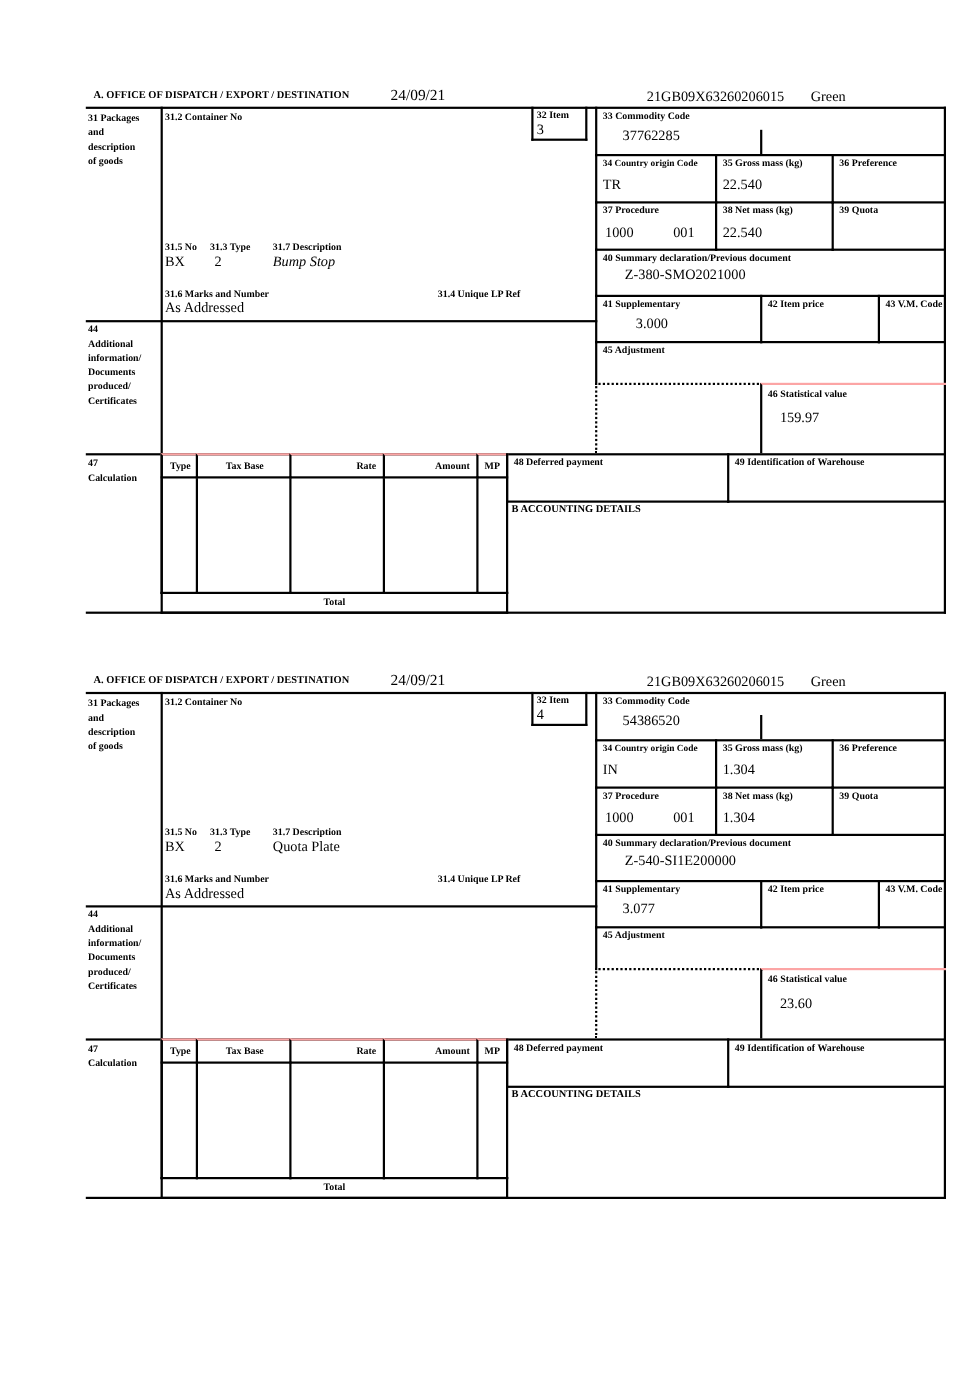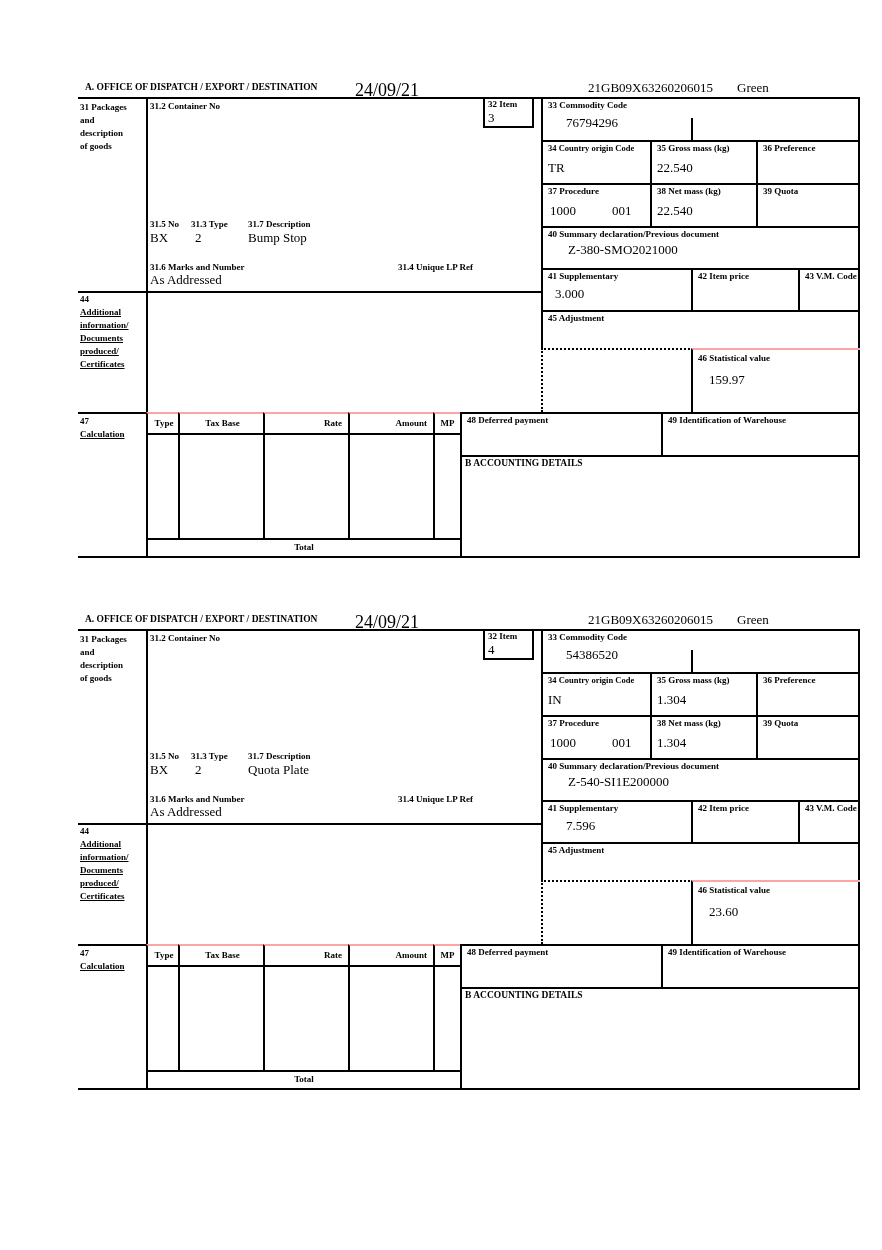--- a/index.html
+++ b/index.html
@@ -11,23 +11,23 @@
   .cell{position:absolute;box-sizing:border-box;}
   .bl{border-left:2px solid #000;} .br{border-right:2px solid #000;}
   .bt{border-top:2px solid #fca5a5;} .bb{border-bottom:2px solid #000;}
   .dot-h{position:absolute;height:0;border-top:2px dotted #000;}
   .dot-v{position:absolute;width:0;border-left:2px dotted #000;}
   .lbl{font-weight:bold;font-size:9px;line-height:10px;white-space:nowrap;}
   .cl{position:absolute;left:5px;top:3px;font-weight:bold;font-size:9px;white-space:nowrap;}
   .cv{position:absolute;font-size:13px;white-space:nowrap;}
   .rail{position:absolute;width:66px;font-weight:bold;font-size:9px;line-height:13px;}
   .rail span{display:block;}
-  .u{text-decoration:underline;}
+  .u{}
   .hdr-office{position:absolute;left:7px;top:2px;font-weight:bold;font-size:9.5px;white-space:nowrap;}
-  .hdr-date{position:absolute;left:277px;top:0;font-size:18px;}
+  .hdr-date{position:absolute;left:277px;top:0;font-size:14px;}
   .hdr-mrn{position:absolute;left:510px;top:0;font-size:13px;}
   .hdr-routing{position:absolute;left:659px;top:0;font-size:13px;}
   .calc-h{font-weight:bold;font-size:9px;padding-top:4px;}
   .tc{text-align:center;} .tr{text-align:right;padding-right:8px;}
 </style>
 </head>
 <body>
 
 <div id="page">
   <div class="item-block" style="top: 80px;">
@@ -68,28 +68,28 @@
     <div class="cell bl br bb" style="left:405px;top:17px;width:51px;height:31px;">
       <span class="cl" style="left:3px;top:2px;">32 Item</span>
       <span class="cv" style="left:3px;top:13px;">3</span>
     </div>
 
     <span class="lbl" style="position:absolute;left:72px;top:139px;">31.5 No</span>
     <span class="lbl" style="position:absolute;left:113px;top:139px;">31.3 Type</span>
     <span class="lbl" style="position:absolute;left:170px;top:139px;">31.7 Description</span>
     <span class="cv" style="left:72px;top:150px;">BX</span>
     <span class="cv" style="left:117px;top:150px;">2</span>
-    <span class="cv" style="left:170px;top:150px;">Bump Stop</span>
+    <span class="cv" style="left:170px;top:150px;font-style:italic;">Bump Stop</span>
     <span class="lbl" style="position:absolute;left:72px;top:182px;">31.6 Marks and Number</span>
     <span class="lbl" style="position:absolute;left:320px;top:182px;">31.4 Unique LP Ref</span>
     <span class="cv" style="left:72px;top:192px;">As Addressed</span>
 
     <div class="cell bl bb" style="left:463px;top:17px;width:319px;height:45px;">
       <span class="cl">33 Commodity Code</span>
-      <span class="cv" style="left:23px;top:18px;">76794296</span>
+      <span class="cv" style="left:23px;top:18px;">37762285</span>
       <div class="vline" style="left:148px;top:21px;height:22px;"></div>
     </div>
 
     <div class="cell bl bb" style="left:463px;top:60px;width:111px;height:45px;">
       <span class="cl" style="font-size:8.5px;">34 Country origin Code</span>
       <span class="cv" style="left:5px;top:20px;">TR</span>
     </div>
     <div class="cell bl bb" style="left:572px;top:60px;width:108px;height:45px;">
       <span class="cl">35 Gross mass (kg)</span>
       <span class="cv" style="left:5px;top:20px;">22.540</span>
@@ -111,21 +111,21 @@
       <span class="cl">39 Quota</span>
     </div>
 
     <div class="cell bl bb" style="left:463px;top:146px;width:319px;height:44px;">
       <span class="cl">40 Summary declaration/Previous document</span>
       <span class="cv" style="left:25px;top:16px;">Z-380-SMO2021000</span>
     </div>
 
     <div class="cell bl bb" style="left:463px;top:188px;width:152px;height:44px;">
       <span class="cl">41 Supplementary</span>
-      <span class="cv" style="left:12px;top:18px;text-align:right;">3.000</span>
+      <span class="cv" style="left:35px;top:18px;text-align:right;">3.000</span>
     </div>
     <div class="cell bl bb" style="left:613px;top:188px;width:109px;height:44px;">
       <span class="cl">42 Item price</span>
     </div>
     <div class="cell bl bb" style="left:720px;top:188px;width:62px;height:44px;">
       <span class="cl">43 V.M. Code</span>
     </div>
 
     <div class="cell bl" style="left:463px;top:230px;width:319px;height:40px;">
       <span class="cl">45 Adjustment</span>
@@ -245,21 +245,21 @@
       <span class="cl">39 Quota</span>
     </div>
 
     <div class="cell bl bb" style="left:463px;top:146px;width:319px;height:44px;">
       <span class="cl">40 Summary declaration/Previous document</span>
       <span class="cv" style="left:25px;top:16px;">Z-540-SI1E200000</span>
     </div>
 
     <div class="cell bl bb" style="left:463px;top:188px;width:152px;height:44px;">
       <span class="cl">41 Supplementary</span>
-      <span class="cv" style="left:23px;top:18px;">7.596</span>
+      <span class="cv" style="left:23px;top:18px;">3.077</span>
     </div>
     <div class="cell bl bb" style="left:613px;top:188px;width:109px;height:44px;">
       <span class="cl">42 Item price</span>
     </div>
     <div class="cell bl bb" style="left:720px;top:188px;width:62px;height:44px;">
       <span class="cl">43 V.M. Code</span>
     </div>
 
     <div class="cell bl" style="left:463px;top:230px;width:319px;height:40px;">
       <span class="cl">45 Adjustment</span>

